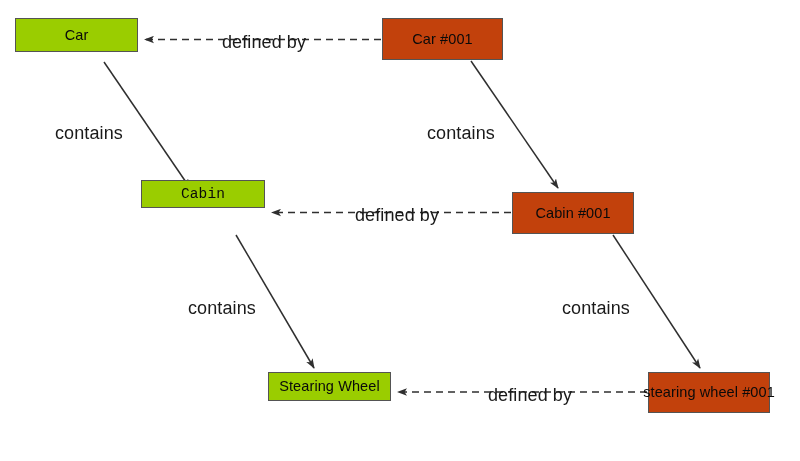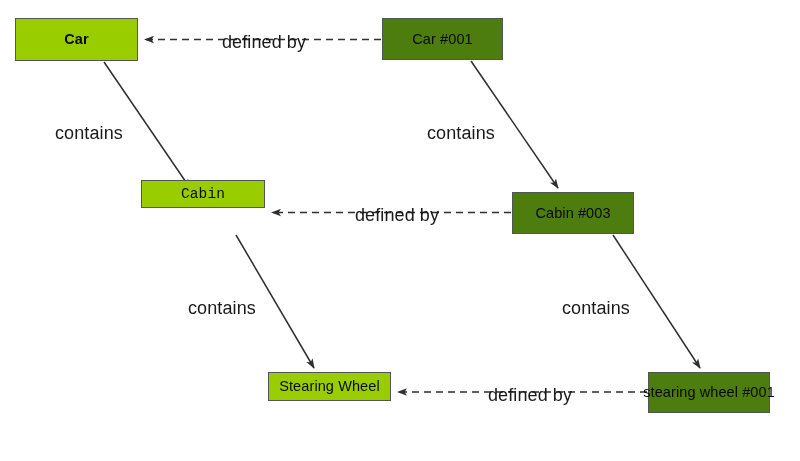--- a/index.html
+++ b/index.html
@@ -35,36 +35,36 @@
     font-size: 14.5px;
     color: #0a0a0a;
     line-height: 1;
     white-space: nowrap;
     letter-spacing: 0.1px;
   }
   .node.green {
     background: #9ACD00;
   }
   .node.orange {
-    background: #4d7c0f;
+    background: #c2410c;
   }
   .node.overflow-text {
     overflow: visible;
   }
   .edge-label {
     position: absolute;
     font-size: 18px;
     color: #1a1a1a;
     background: transparent;
     white-space: nowrap;
     line-height: 1;
     letter-spacing: 0.1px;
   }
   
-  #node-car        { left: 15px;  top: 18px;  width: 123px; height: 43px; font-weight: bold; }
+  #node-car        { left: 15px;  top: 18px;  width: 123px; height: 34px; }
   #node-car-001    { left: 382px; top: 18px;  width: 121px; height: 42px; }
   #node-cabin      { left: 141px; top: 180px; width: 124px; height: 28px; font-family: Liberation Mono, monospace; }
   #node-cabin-001  { left: 512px; top: 192px; width: 122px; height: 42px; }
   #node-wheel      { left: 268px; top: 372px; width: 123px; height: 29px; }
   #node-wheel-001  { left: 648px; top: 372px; width: 122px; height: 41px; text-align: center; }
 
   
   #label-defined-by-1 { left: 222px; top: 33px; }
   #label-defined-by-2 { left: 355px; top: 206px; }
   #label-defined-by-3 { left: 488px; top: 386px; }
@@ -99,21 +99,21 @@
 
     <line x1="613" y1="235" x2="700" y2="368" stroke="#2f2f2f" stroke-width="1.5" marker-end="url(#arrowhead)"></line>
   </svg>
 
   <div class="node green" id="node-car">Car</div>
 
   <div class="node orange" id="node-car-001">Car #001</div>
 
   <div class="node green" id="node-cabin">Cabin</div>
 
-  <div class="node orange" id="node-cabin-001">Cabin #003</div>
+  <div class="node orange" id="node-cabin-001">Cabin #001</div>
 
   <div class="node green" id="node-wheel">Stearing Wheel</div>
 
   <div class="node orange overflow-text" id="node-wheel-001">stearing wheel #001</div>
 
   <div class="edge-label" id="label-defined-by-1">defined by</div>
 
   <div class="edge-label" id="label-defined-by-2">defined by</div>
 
   <div class="edge-label" id="label-defined-by-3">defined by</div>

